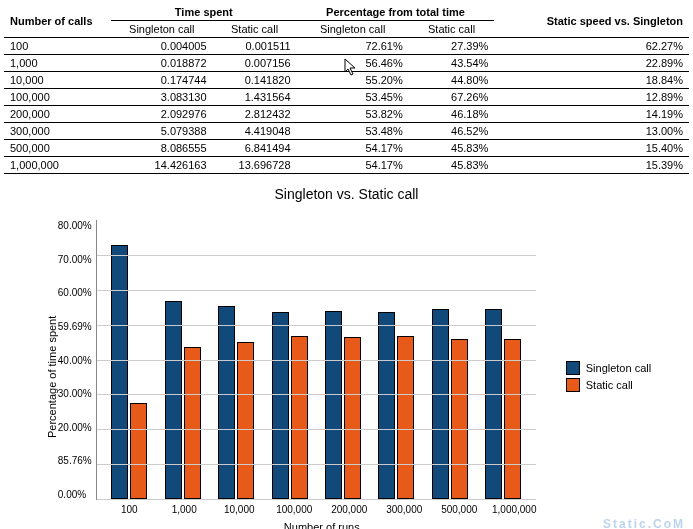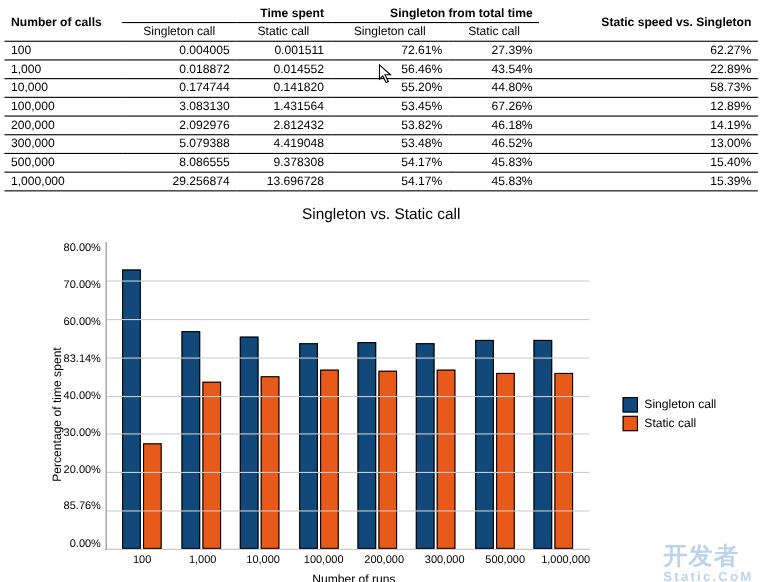--- a/index.html
+++ b/index.html
@@ -19,21 +19,21 @@
     font-size: 11px;
   }
   th, td {
     border-bottom: 1px solid #000;
     padding: 2px 6px;
     text-align: right;
     white-space: nowrap;
   }
   th { font-weight: bold; }
   .col-calls { text-align: left; width: 95px; }
-  .group-head { }
+  .group-head { text-align: center; }
   .sub-head { font-weight: normal; text-align: center; border-bottom: 1px solid #000;}
   thead tr:first-child th { border-bottom: 1px solid #000; }
 
   
   .chart-wrap {
     margin-top: 12px;
     display: flex;
     flex-direction: column;
     align-items: center;
     gap: 12px;
@@ -56,21 +56,20 @@
     font-size: 11px;
     text-align: center;
     padding-right: 4px;
   }
   .y-axis {
     display: flex;
     flex-direction: column;
     justify-content: space-between;
     height: 280px;
     font-size: 10px;
-    text-align: right;
     padding-right: 4px;
   }
   .plot {
     position: relative;
     width: 440px;
     height: 280px;
     border-left: 1px solid #888;
     border-bottom: 1px solid #888;
     box-sizing: border-box;
   }
@@ -158,21 +157,21 @@
   }
 </style>
 </head>
 <body>
 
 <table>
   <thead>
     <tr>
       <th rowspan="2" class="col-calls">Number of calls</th>
       <th colspan="2" class="group-head">Time spent</th>
-      <th colspan="2" class="group-head">Singleton from total time</th>
+      <th colspan="2" class="group-head">Percentage from total time</th>
       <th rowspan="2">Static speed vs. Singleton</th>
     </tr>
     <tr>
       <th class="sub-head">Singleton call</th>
       <th class="sub-head">Static call</th>
       <th class="sub-head">Singleton call</th>
       <th class="sub-head">Static call</th>
     </tr>
   </thead>
   <tbody id="table-body">
@@ -180,32 +179,32 @@
         <td class="col-calls">100</td>
         <td>0.004005</td>
         <td>0.001511</td>
         <td>72.61%</td>
         <td>27.39%</td>
         <td>62.27%</td>
       </tr>
       <tr>
         <td class="col-calls">1,000</td>
         <td>0.018872</td>
-        <td>0.014552</td>
+        <td>0.007156</td>
         <td>56.46%</td>
         <td>43.54%</td>
         <td>22.89%</td>
       </tr>
       <tr>
         <td class="col-calls">10,000</td>
         <td>0.174744</td>
         <td>0.141820</td>
         <td>55.20%</td>
         <td>44.80%</td>
-        <td>58.73%</td>
+        <td>18.84%</td>
       </tr>
       <tr>
         <td class="col-calls">100,000</td>
         <td>3.083130</td>
         <td>1.431564</td>
         <td>53.45%</td>
         <td>67.26%</td>
         <td>12.89%</td>
       </tr>
       <tr>
@@ -220,46 +219,46 @@
         <td class="col-calls">300,000</td>
         <td>5.079388</td>
         <td>4.419048</td>
         <td>53.48%</td>
         <td>46.52%</td>
         <td>13.00%</td>
       </tr>
       <tr>
         <td class="col-calls">500,000</td>
         <td>8.086555</td>
-        <td>9.378308</td>
+        <td>6.841494</td>
         <td>54.17%</td>
         <td>45.83%</td>
         <td>15.40%</td>
       </tr>
       <tr>
         <td class="col-calls">1,000,000</td>
-        <td>29.256874</td>
+        <td>14.426163</td>
         <td>13.696728</td>
         <td>54.17%</td>
         <td>45.83%</td>
         <td>15.39%</td>
       </tr>
     </tbody>
 </table>
 
 <div class="chart-wrap">
   <div class="chart-title">Singleton vs. Static call</div>
   <div class="chart-body">
     <div class="plot-col">
       <div class="y-label">Percentage of time spent</div>
       <div class="y-axis" id="y-axis">
           <div>80.00%</div>
           <div>70.00%</div>
           <div>60.00%</div>
-          <div>83.14%</div>
+          <div>59.69%</div>
           <div>40.00%</div>
           <div>30.00%</div>
           <div>20.00%</div>
           <div>85.76%</div>
           <div>0.00%</div>
         </div>
       <div class="plot-area">
         <div class="plot" id="plot">
           <div class="bars" id="bars">
               <div class="group">
@@ -330,15 +329,14 @@
   </div>
 </div>
 
 <div class="cursor">
   <svg width="14" height="18" viewBox="0 0 14 18">
       <path d="M1 1 L1 14 L4 11 L7 17 L9 16 L6 10 L11 10 Z" fill="#fff" stroke="#000" stroke-width="1"></path>
     </svg>
 </div>
 
 <div class="watermark">
-  <span>开发者</span>
   <span class="sub">Static.CoM</span>
 </div>
 
 </body></html>

